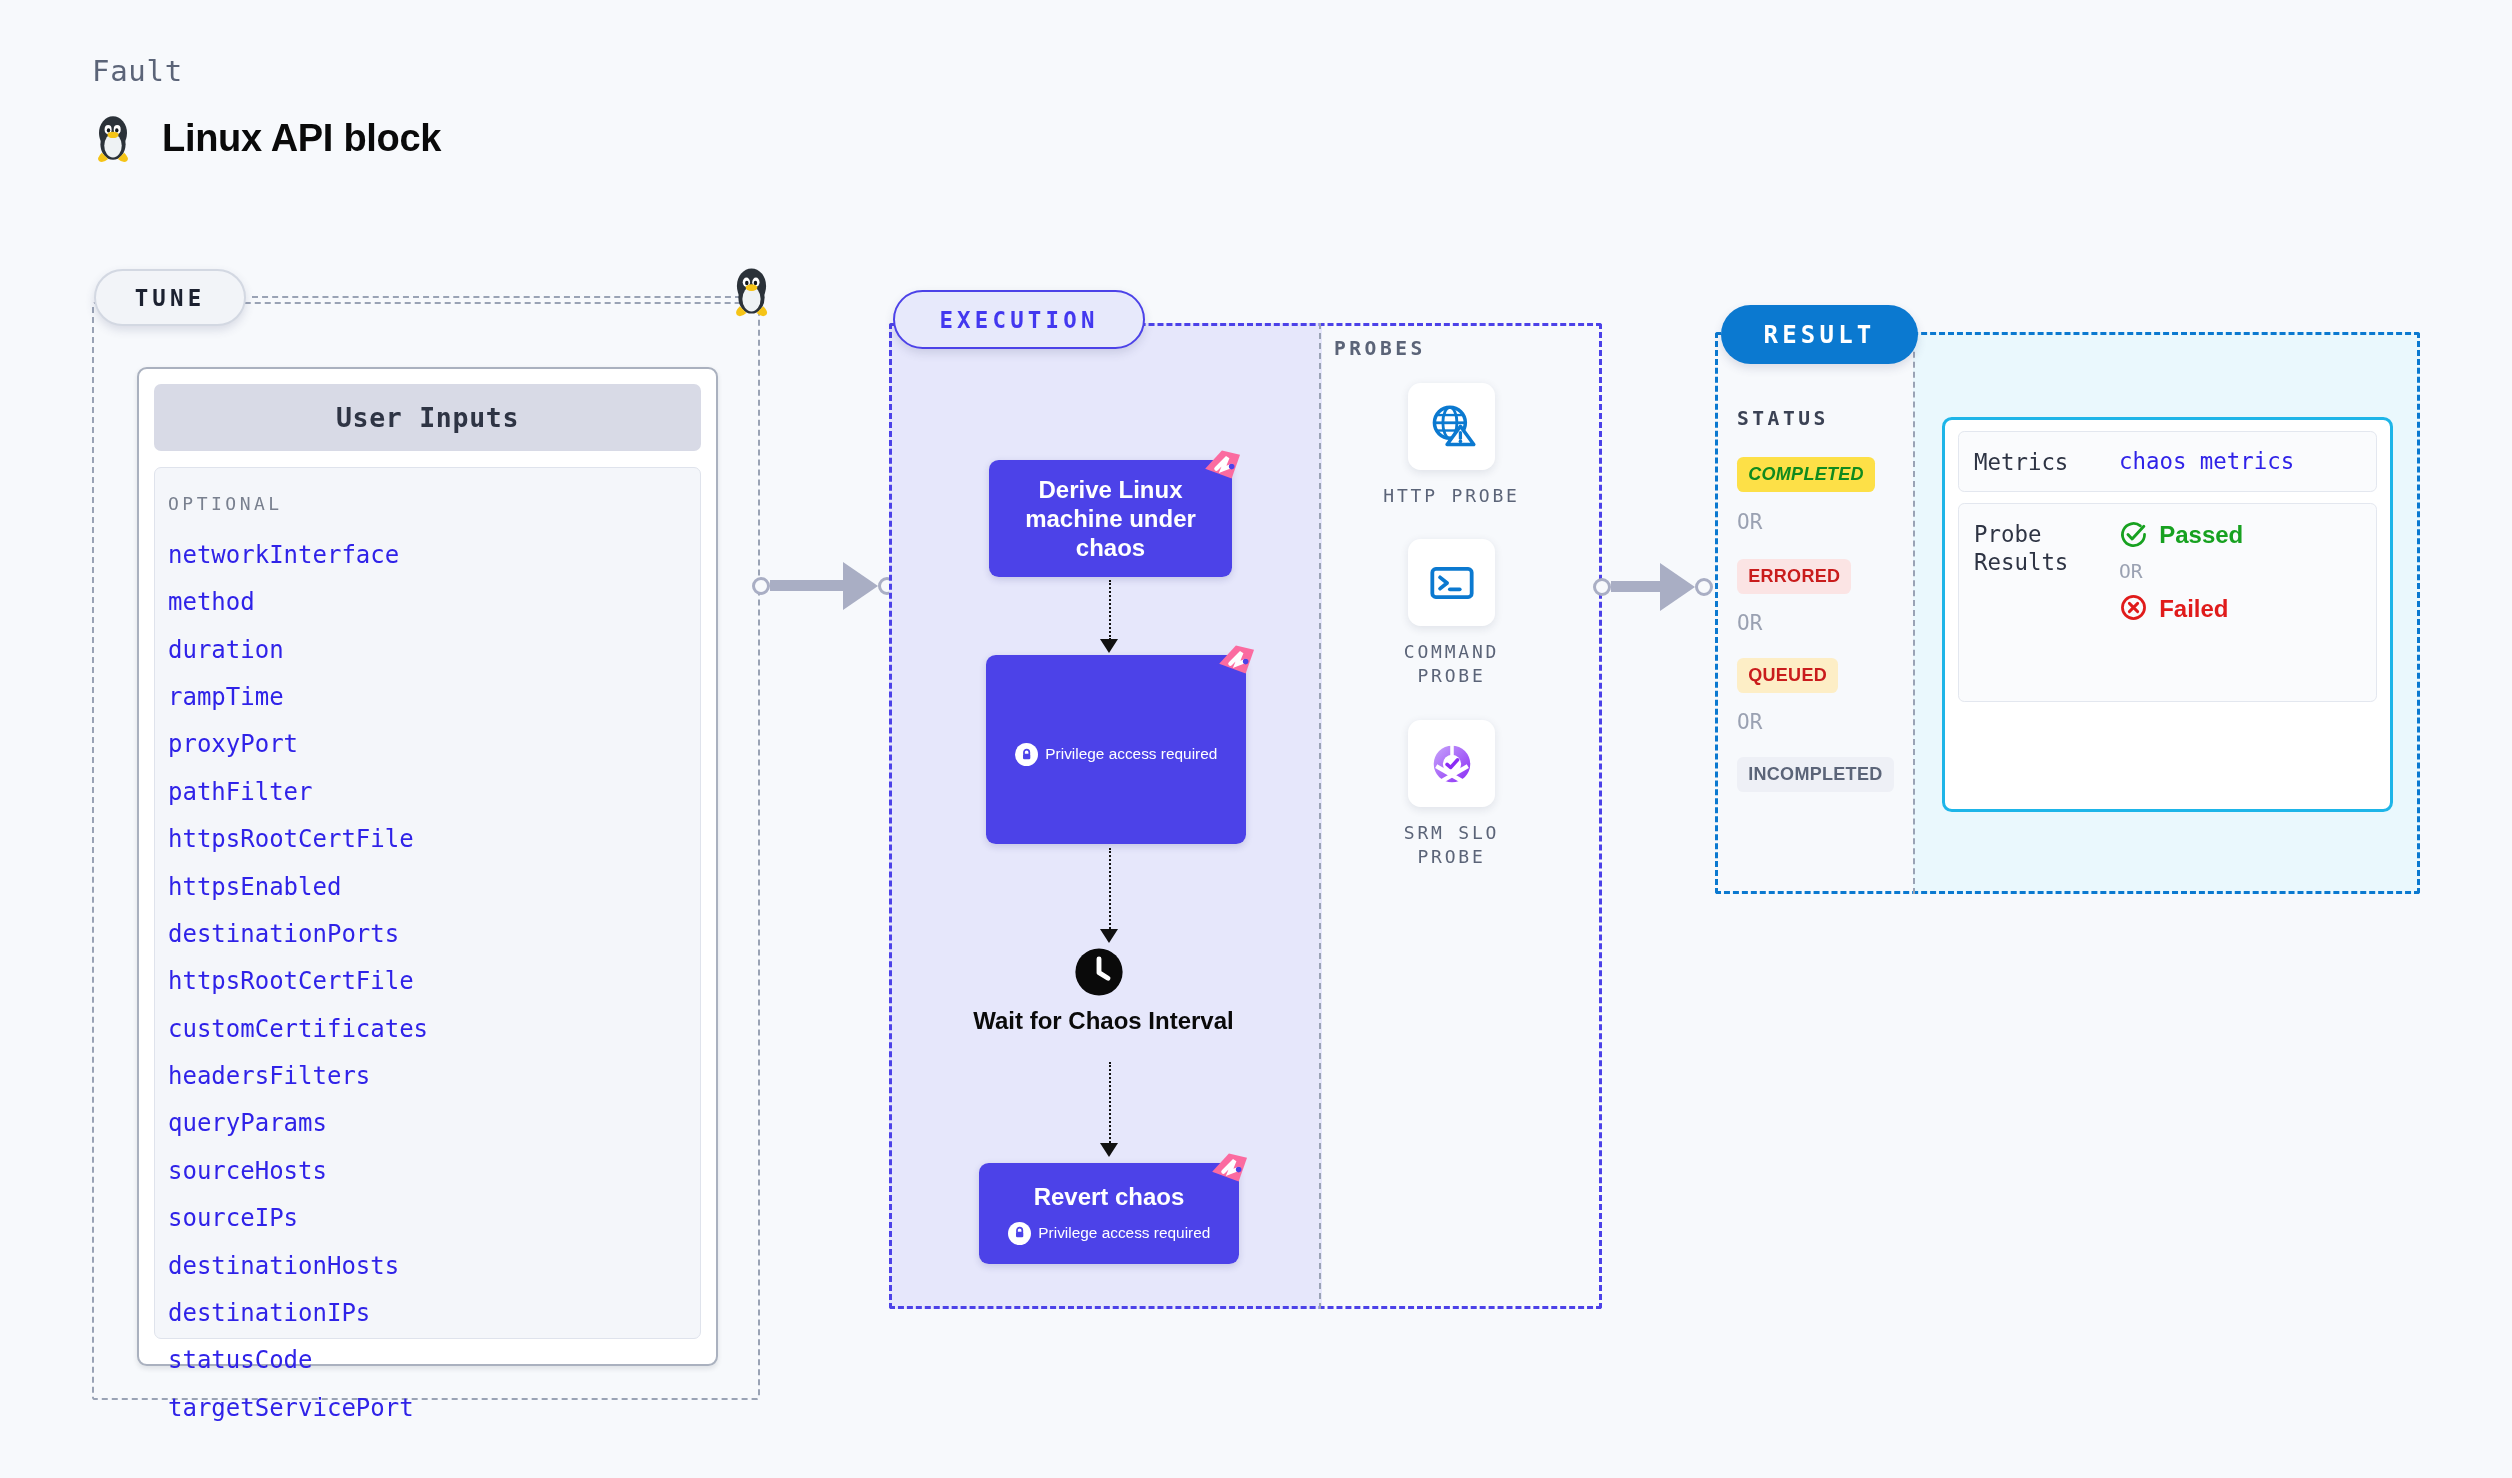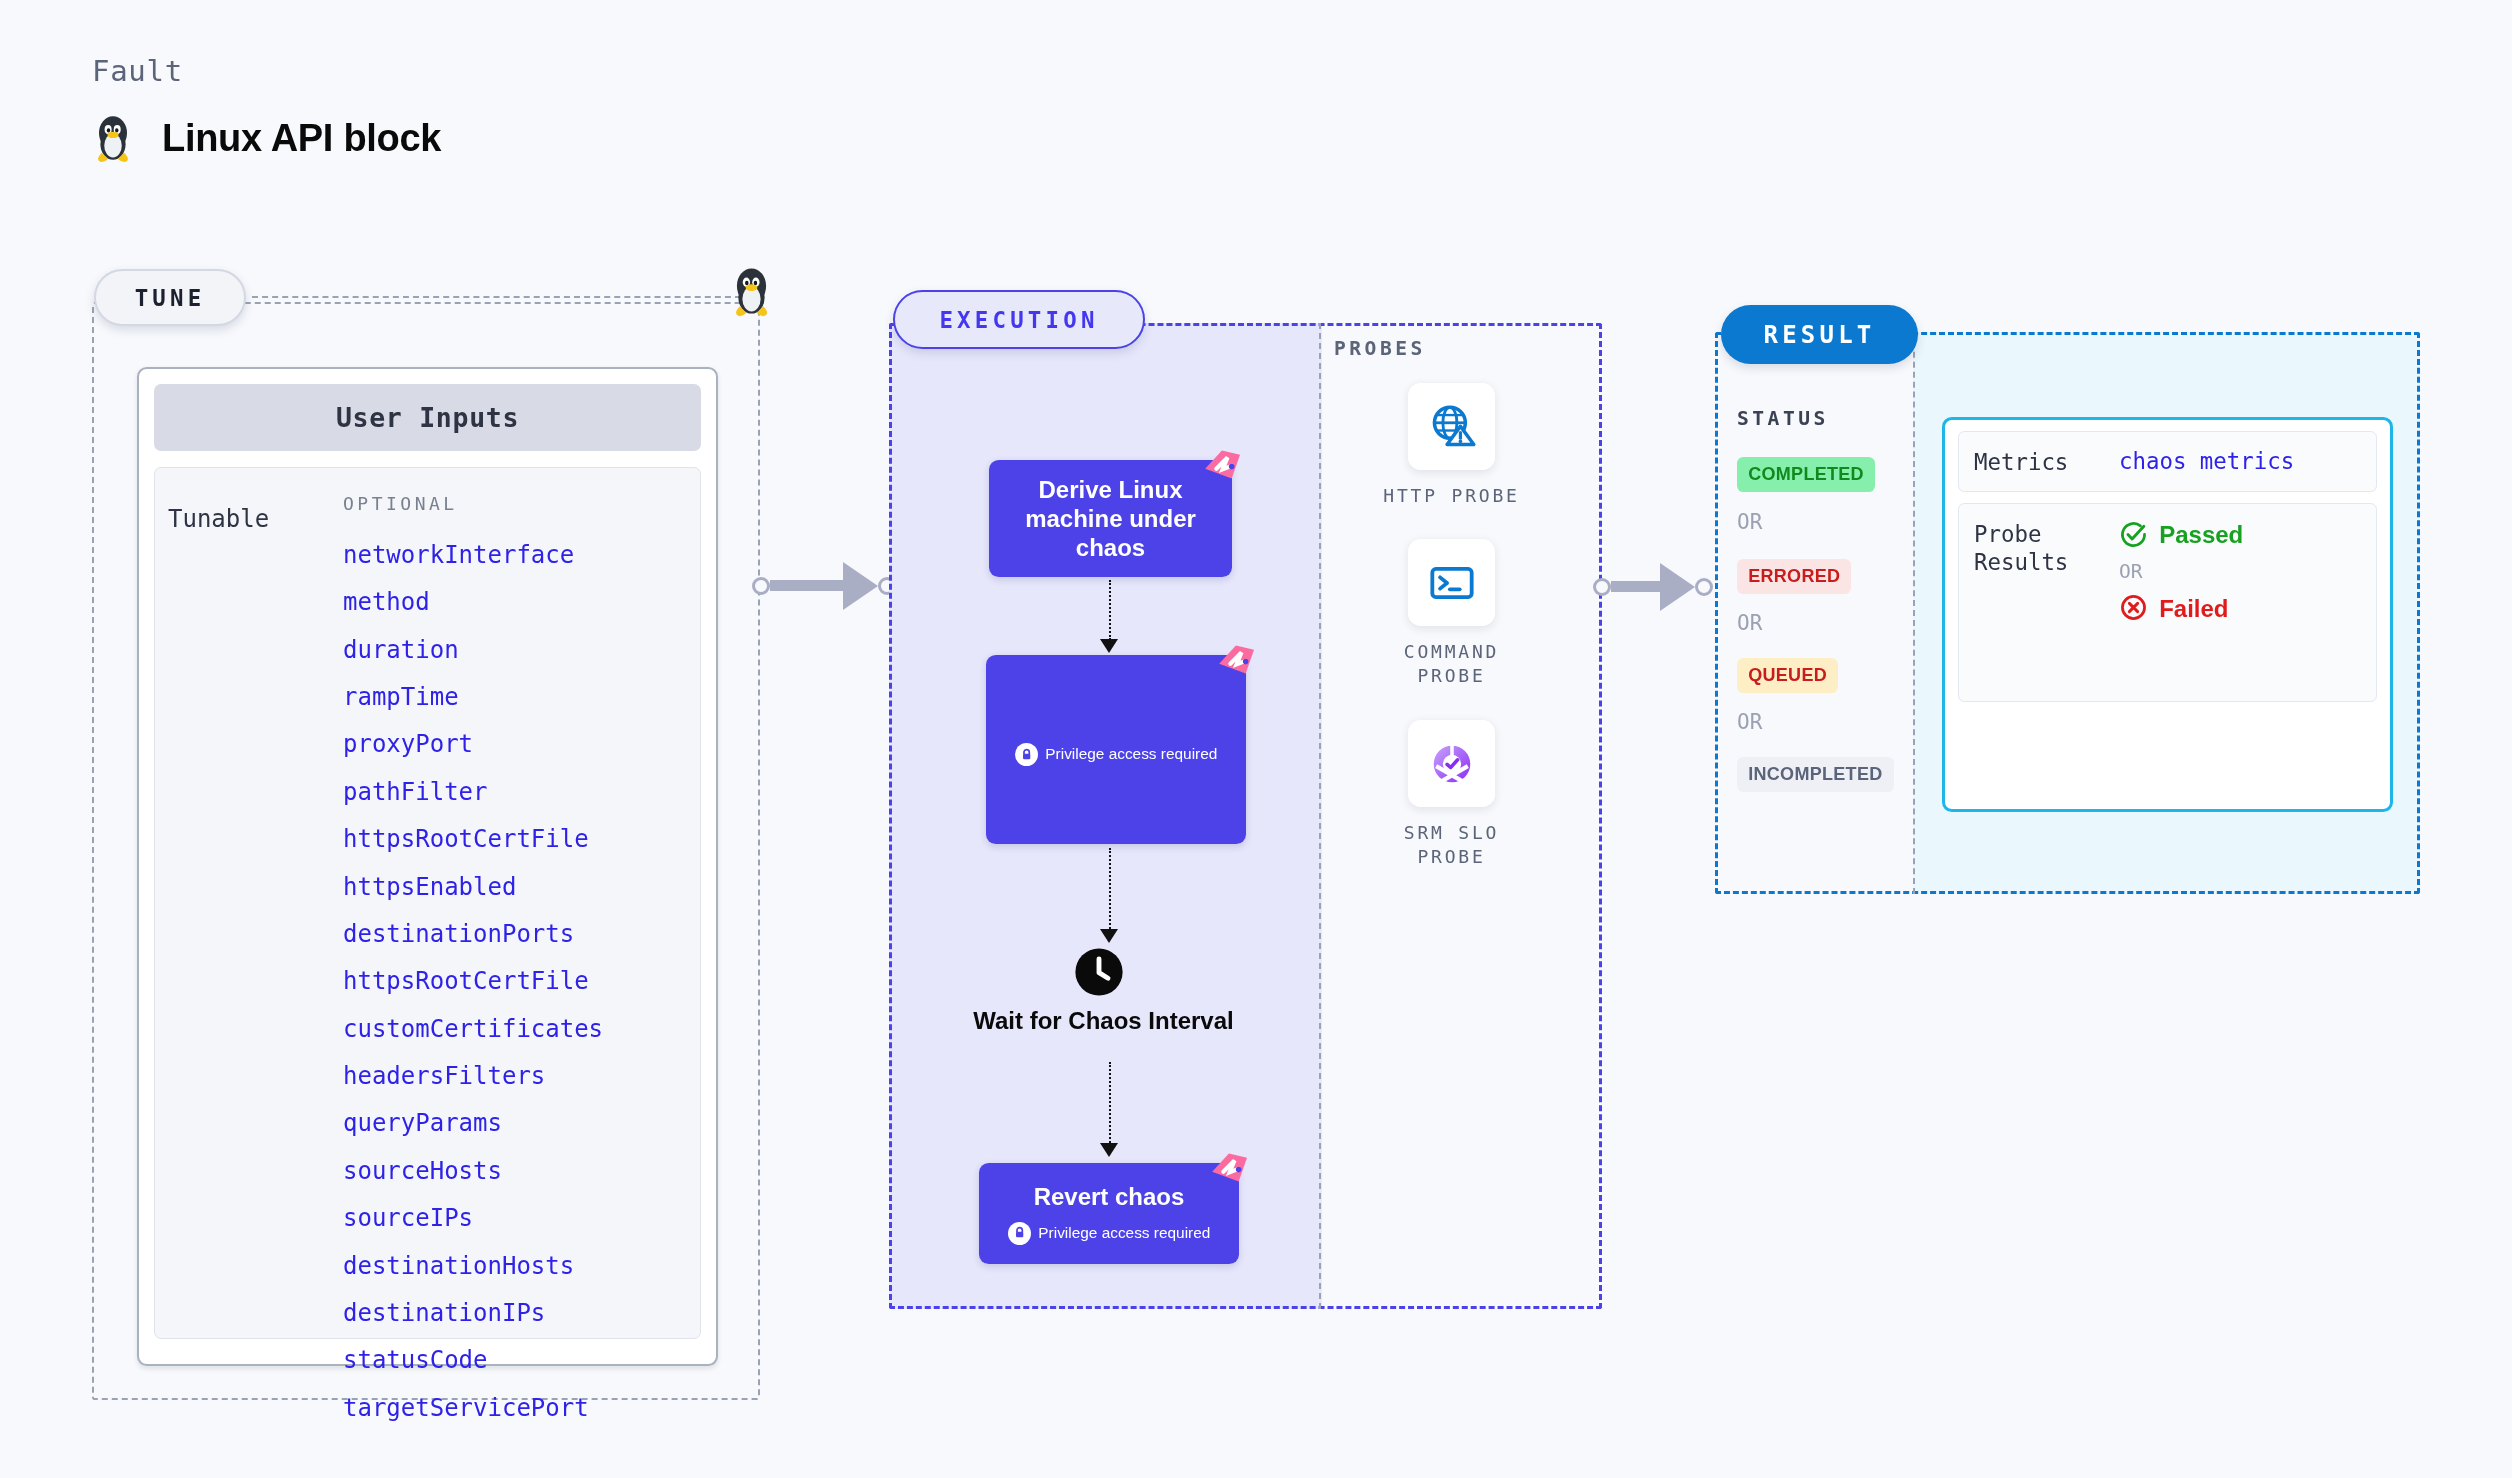--- a/index.html
+++ b/index.html
@@ -286,21 +286,20 @@
       <path d="M22 33 q8 7 16 0 q-8 5 -16 0 z" fill="#f5b612"></path>
       <ellipse cx="30" cy="32.5" rx="8" ry="4.6" fill="#f5c417"></ellipse>
       <path d="M14 58 q-8 8 -4 12 q5 4 13 -3 z" fill="#f5c417"></path>
       <path d="M46 58 q8 8 4 12 q-5 4 -13 -3 z" fill="#f5c417"></path>
     </svg>
   </div>
 
   <div id="user-inputs-card">
     <div id="user-inputs-header">User Inputs</div>
     <div id="tunable-box">
-      <div class="tunable-label">Tunable</div>
       <div class="tunable-col">
         <div class="optional-label">OPTIONAL</div>
         <div class="param">networkInterface</div>
         <div class="param">method</div>
         <div class="param">duration</div>
         <div class="param">rampTime</div>
         <div class="param">proxyPort</div>
         <div class="param">pathFilter</div>
         <div class="param">httpsRootCertFile</div>
         <div class="param">httpsEnabled</div>
@@ -454,21 +453,21 @@
     <span class="dot"></span>
   </div>
 
   <div id="result-left-bg"></div>
   <div id="result-right-bg"></div>
   <div id="result-region"></div>
   <div id="status-divider"></div>
   <div class="pill" id="result-pill">RESULT</div>
   <div id="status-label">STATUS</div>
 
-  <div class="status-badge" style="top:457px; background:#86efac; color:#108a1e;">COMPLETED</div>
+  <div class="status-badge" style="top:457px; background:#fde047; color:#108a1e;font-style:italic;">COMPLETED</div>
   <div class="or-text" style="top:510px;">OR</div>
 
   <div class="status-badge" style="top:559px; background:#fbe4e4; color:#c91c1c;">ERRORED</div>
   <div class="or-text" style="top:611px;">OR</div>
 
   <div class="status-badge" style="top:658px; background:#fdeec6; color:#c91c1c;">QUEUED</div>
   <div class="or-text" style="top:710px;">OR</div>
 
   <div class="status-badge" style="top:757px; background:#eef0f6; color:#5b6478;">INCOMPLETED</div>
 

